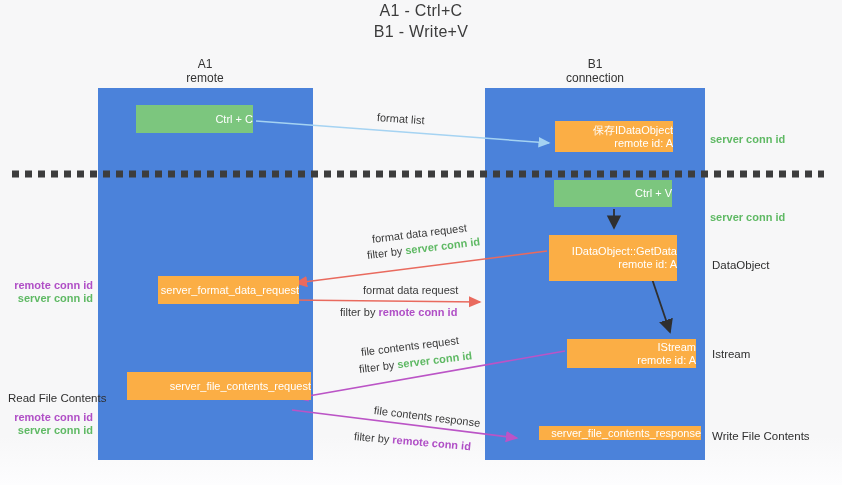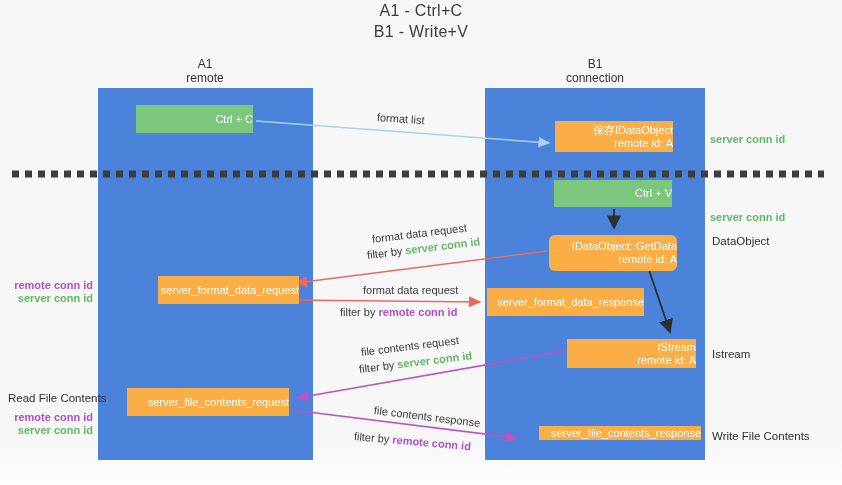--- a/index.html
+++ b/index.html
@@ -100,39 +100,36 @@
 
   <div class="box orange" style="left:555px;top:121px;width:118px;height:31px;">
     <div>保存IDataObject</div>
     <div>remote id: A</div>
   </div>
 
   <div class="box green" style="left:554px;top:180px;width:118px;height:27px;">
     <div>Ctrl + V</div>
   </div>
 
-  <div class="box orange" style="left:549px;top:235px;width:128px;height:36px;border-radius:6px;">
+  <div class="box orange" style="left:549px;top:235px;width:128px;height:46px;">
     <div>IDataObject::GetData</div>
     <div>remote id: A</div>
   </div>
 
   <div class="box orange" style="left:131px;top:276px;width:141px;height:28px;margin-left:27px;">
     <div>server_format_data_request</div>
   </div>
 
-  <div class="box orange" style="left:487px;top:288px;width:157px;height:28px;">
-    <div>server_format_data_response</div>
-  </div>
 
   <div class="box orange" style="left:567px;top:339px;width:129px;height:29px;">
     <div>IStream</div>
     <div>remote id: A</div>
   </div>
 
-  <div class="box orange" style="left:127px;top:388px;width:162px;height:28px;">
+  <div class="box orange" style="left:127px;top:372px;width:184px;height:28px;">
     <div>server_file_contents_request</div>
   </div>
 
   <div class="box orange" style="left:539px;top:426px;width:162px;height:14px;">
     <div>server_file_contents_response</div>
   </div>
 
   <div class="alabel" style="left:377px;top:111px;transform:rotate(4deg);">format list</div>
 
   <div class="alabel" style="left:372px;top:233px;transform:rotate(-7deg);">format data request</div>
@@ -142,21 +139,21 @@
   <div class="alabel" style="left:340px;top:306px;"><span>filter by</span> <span class="p">remote conn id</span></div>
 
   <div class="alabel" style="left:361px;top:346px;transform:rotate(-7deg);">file contents request</div>
   <div class="alabel" style="left:359px;top:363px;transform:rotate(-7deg);"><span>filter by</span> <span class="g">server conn id</span></div>
 
   <div class="alabel" style="left:374px;top:404px;transform:rotate(7deg);">file contents response</div>
   <div class="alabel" style="left:354px;top:430px;transform:rotate(5deg);"><span>filter by</span> <span class="p">remote conn id</span></div>
 
   <div class="side-colored g" style="left:710px;top:133px;">server conn id</div>
   <div class="side-colored g" style="left:710px;top:211px;">server conn id</div>
-  <div class="side" style="left:712px;top:235px;">DataObject</div>
+  <div class="side" style="left:712px;top:259px;">DataObject</div>
   <div class="side" style="left:712px;top:348px;">Istream</div>
   <div class="side" style="left:712px;top:430px;">Write File Contents</div>
 
   <div class="side-colored p left-block" style="top:279px;">remote conn id</div>
   <div class="side-colored g left-block" style="top:292px;">server conn id</div>
   <div class="side left-block" style="top:392px;">Read File Contents</div>
   <div class="side-colored p left-block" style="top:411px;">remote conn id</div>
   <div class="side-colored g left-block" style="top:424px;">server conn id</div>
 
 </div>

